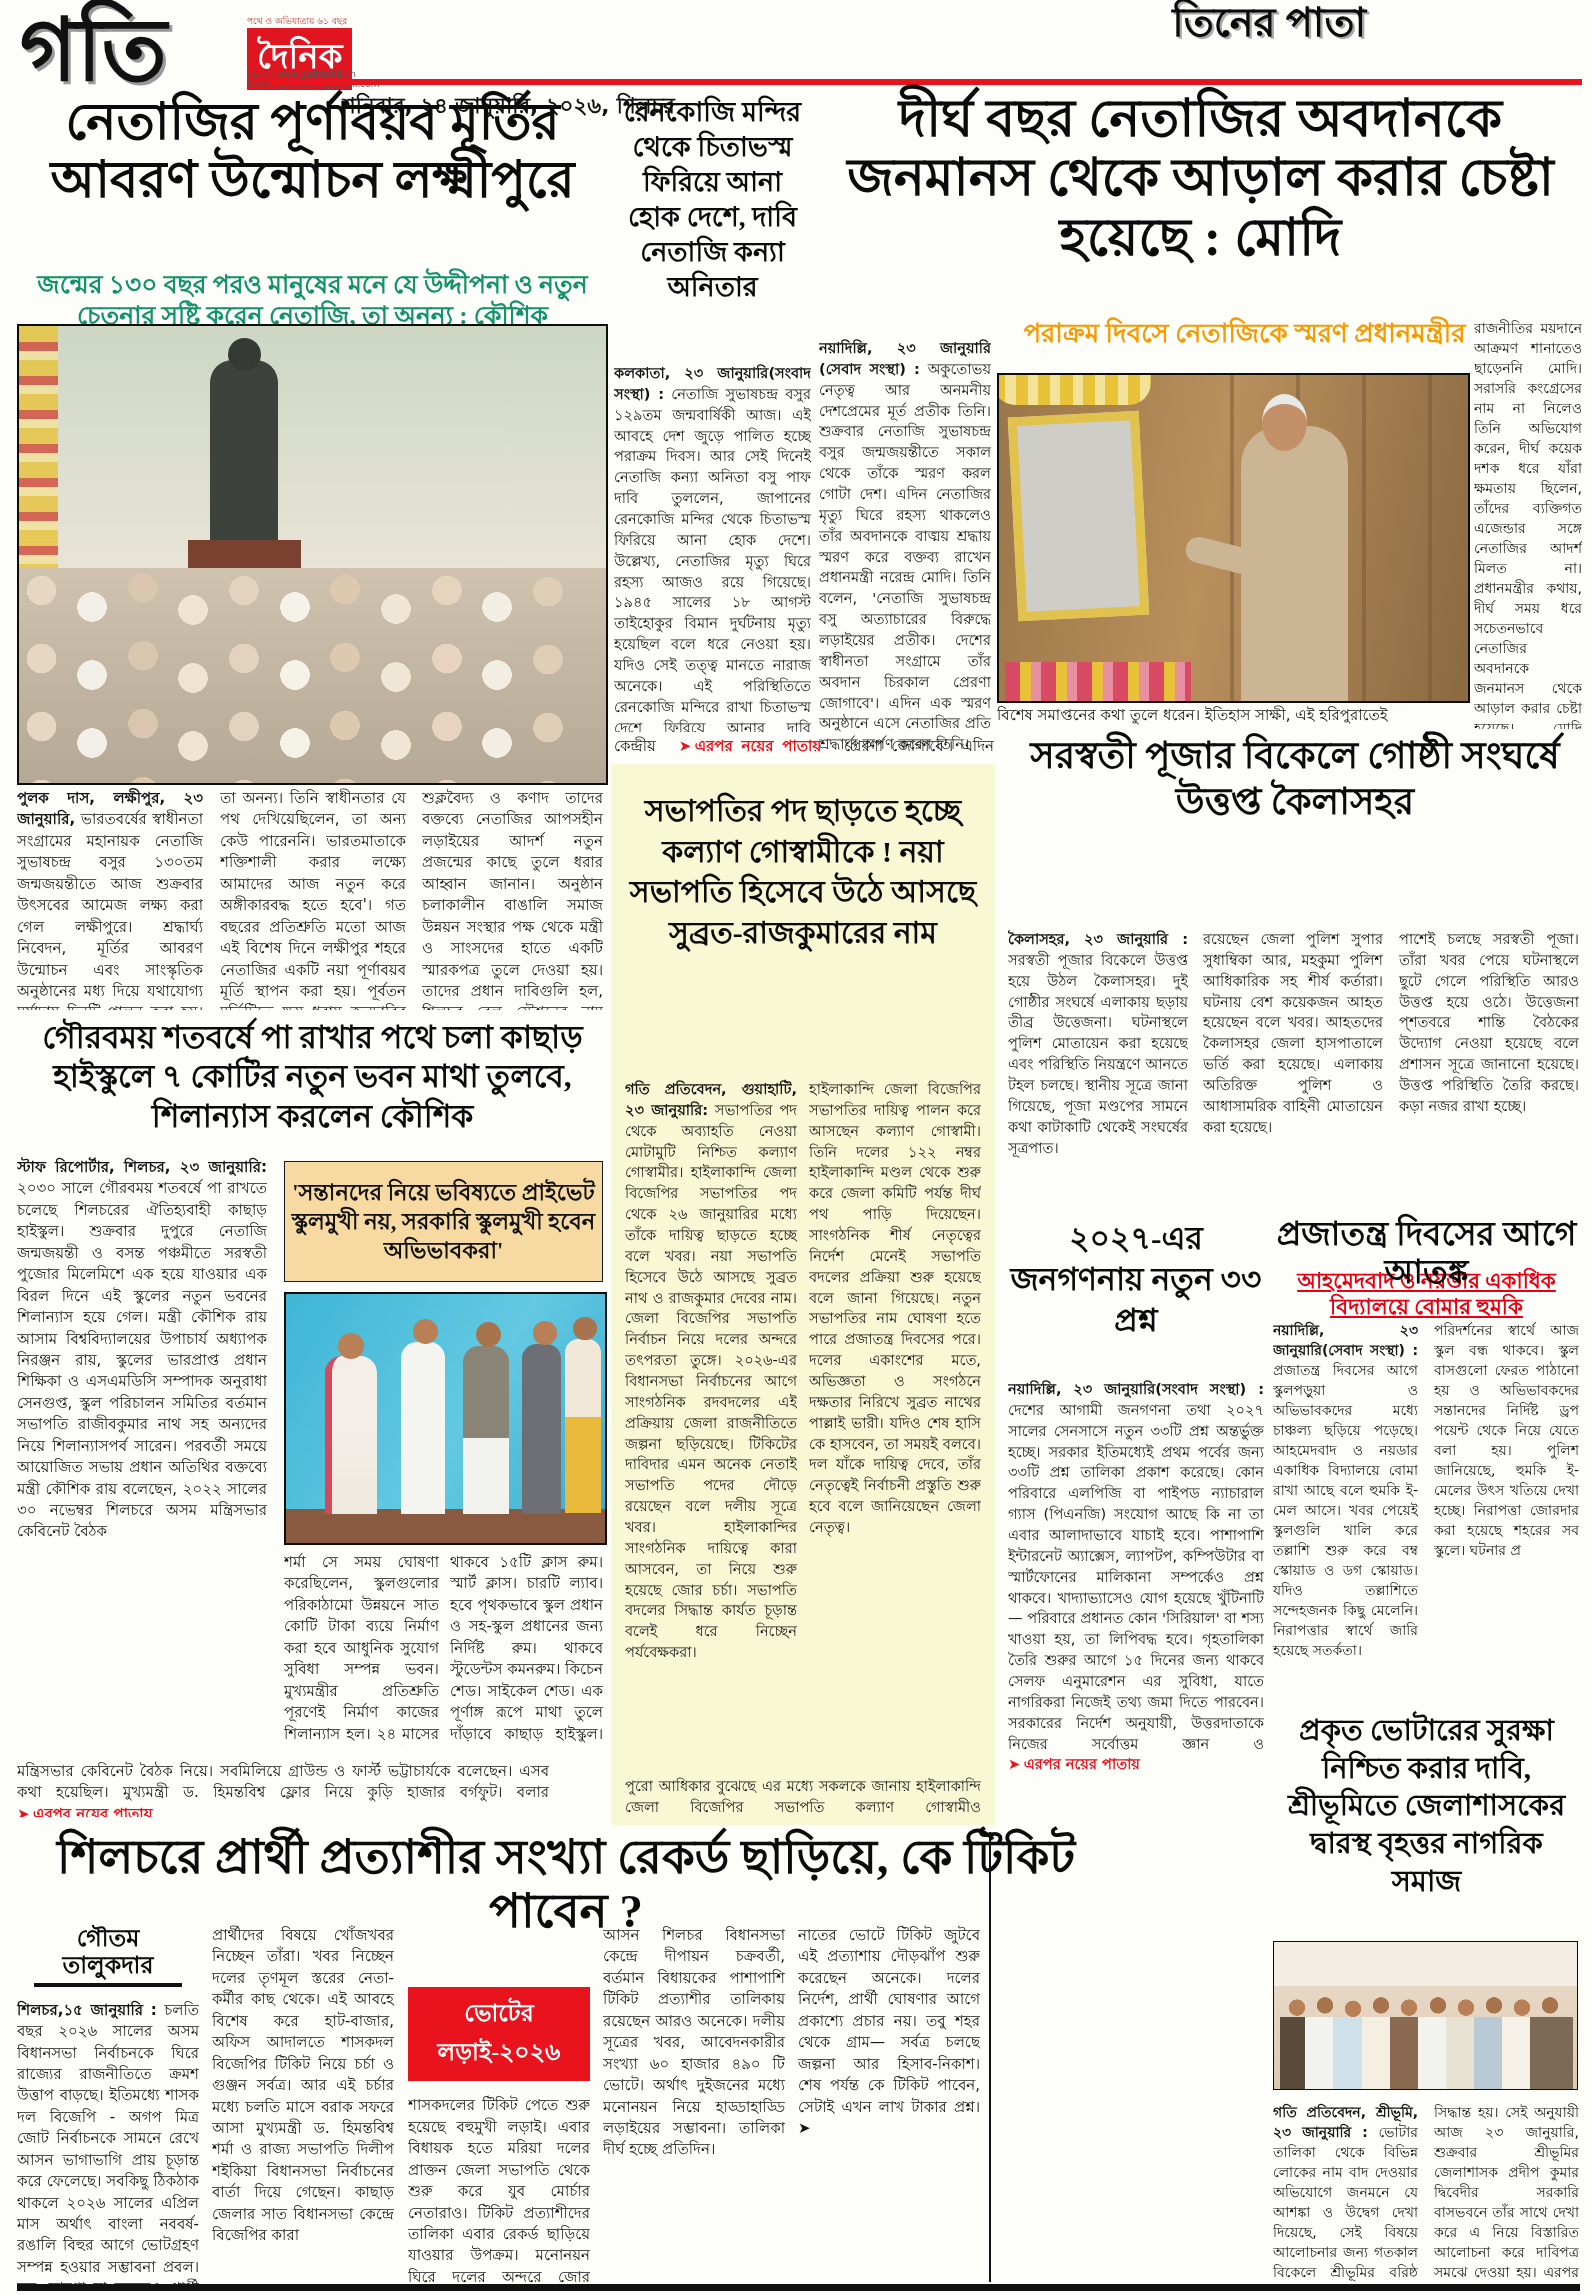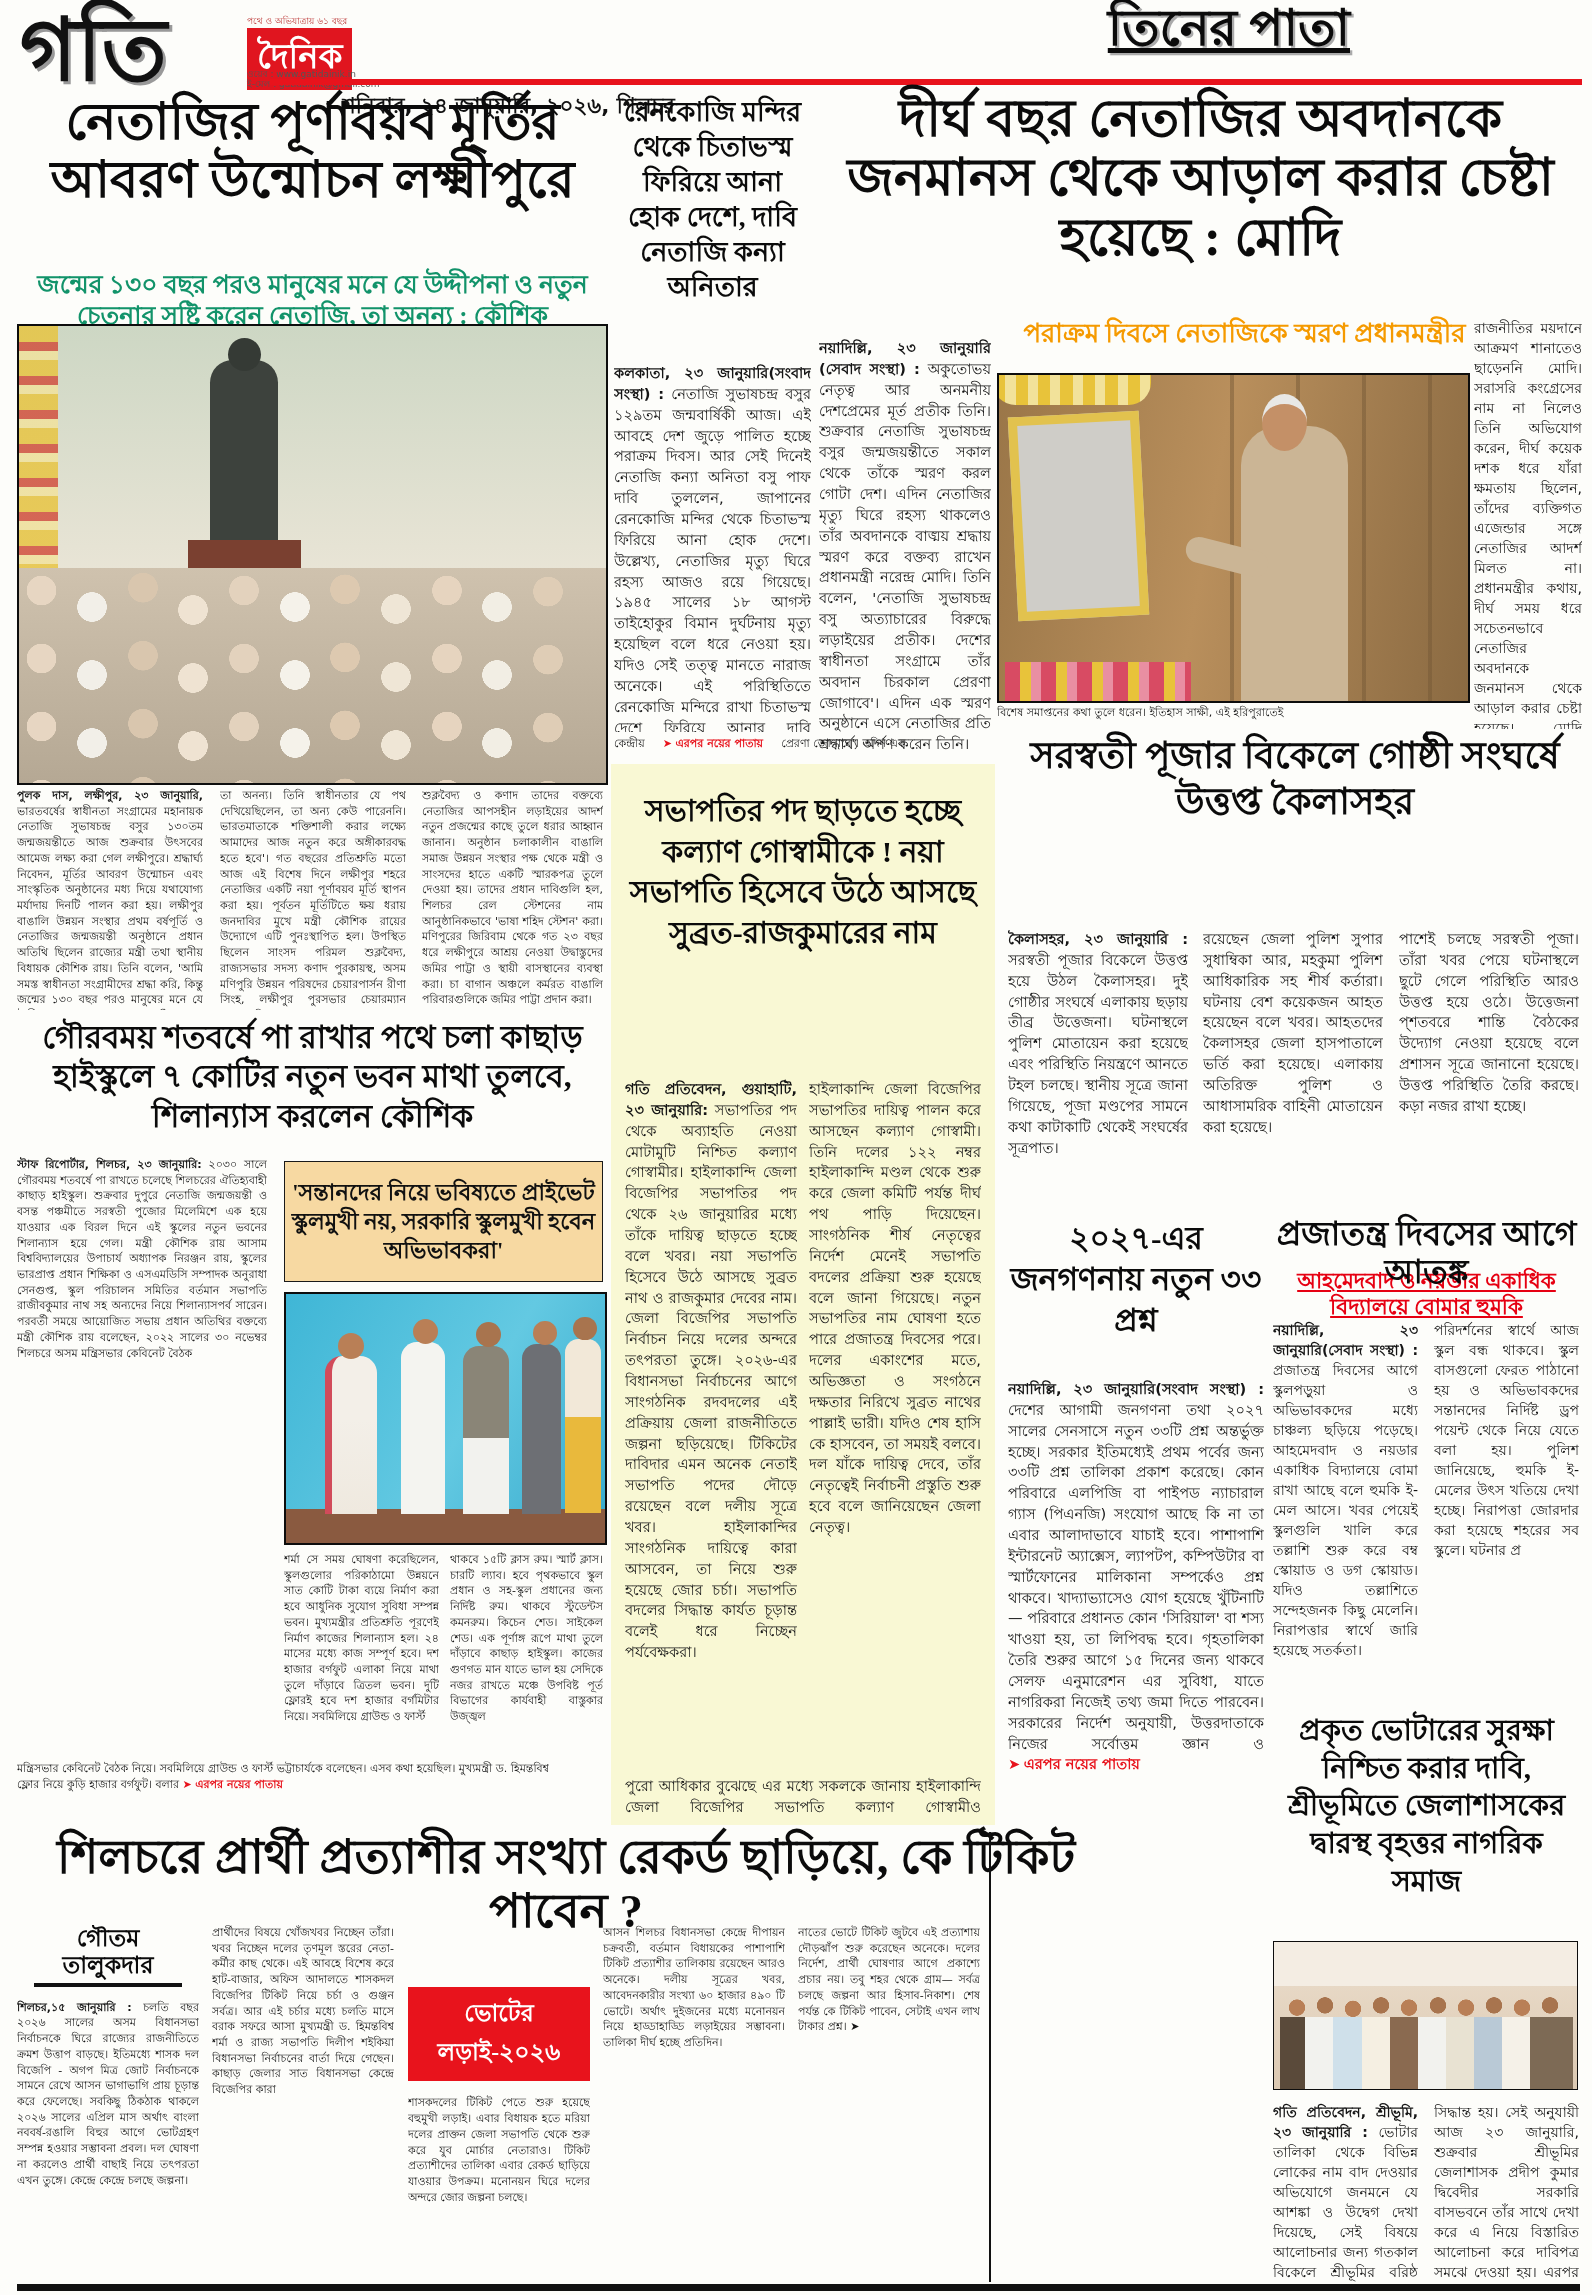--- a/index.html
+++ b/index.html
@@ -1,21 +1,21 @@
 <!DOCTYPE html>
 <html style="font-size:9px"><head>
 <meta charset="utf-8">
 <style>
   html,body{margin:0;padding:0;background:#888;}
   #page{position:relative;width:1592px;height:2295px;background:#fdfdfa;overflow:hidden;
         font-family:"DejaVu Sans",sans-serif;color:#111;}
   .abs{position:absolute;}
   .hl{font-family:"Liberation Serif","DejaVu Serif",serif;font-weight:bold;color:#0b0b0b;
       text-align:center;line-height:1.14;}
-  .body-t{font-size:11px;line-height:1.43;text-align:justify;color:#151515;}
+  .body-t{font-size:15px;line-height:1.43;text-align:justify;color:#151515;}
   .body-t b{font-weight:bold;}
   .cont{color:#e8131c;font-weight:bold;white-space:nowrap;}
   .cont .arr{font-style:normal;margin-right:3.4px;}
   .photo{border:2.3px solid #0d0d0d;overflow:hidden;}
   .fig{position:absolute;}
   .head{position:absolute;border-radius:50%;}
   .colrule{background:#111;}
   .redbar{background:#e8131c;}
   .quotebox{background:#f7d9a2;border:1.7px solid #1a1a1a;font-family:"Liberation Serif",serif;
             font-weight:bold;text-align:center;}
@@ -31,21 +31,21 @@
 
 <div id="page">
 
   <div class="abs" style="left:0;top:0;width:1384px;height:84px;">
     <div class="abs" style="left:19.7px;top:-17px;font-size:87px;font-weight:bold;font-family:'Liberation Serif',serif;text-shadow:2.8px 2.8px 0 #999;">গতি</div>
     <div class="abs tiny" style="left:247px;top:15.8px;width:124px;color:#b33;">পথে ও অভিযাত্রায় ৬১ বছর</div>
     <div class="abs" style="left:247px;top:28px;background:#e0151f;color:#fff;font-weight:bold;font-size:34px;padding:2.3px 10px;">দৈনিক</div>
     <div class="abs tiny" style="left:247px;top:69px;width:146px;">ওয়েব : www.gatidainik.in</div>
     <div class="abs tiny" style="left:247px;top:79px;width:146px;">ই-মেল : gatidainik@gmail.com</div>
     <div class="abs" style="left:343px;top:44px;font-size:21.4px;font-weight:bold;margin-top:45px;">শনিবার, ২৪ জানুয়ারি, ২০২৬, শিলচর</div>
-    <div class="abs hl" style="right:34px;top:0px;font-size:50px;text-shadow:2.3px 2.3px 0 #aaa;text-decoration:underline;">তিনের পাতা</div>
+    <div class="abs hl" style="right:18px;top:0px;font-size:40px;text-shadow:2.3px 2.3px 0 #aaa;">তিনের পাতা</div>
     <div class="abs redbar" style="left:270px;top:79px;width:1312px;height:5.6px;"></div>
   </div>
 
   <div class="abs hl" style="left:17px;top:93px;width:591px;font-size:51px;">নেতাজির পূর্ণাবয়ব মূর্তির আবরণ উন্মোচন লক্ষ্মীপুরে</div>
   <div class="abs hl green" style="left:17px;top:269px;width:591px;font-size:25px;line-height:1.25;color:#12936a;">জন্মের ১৩০ বছর পরও মানুষের মনে যে উদ্দীপনা ও নতুন চেতনার সৃষ্টি করেন নেতাজি, তা অনন্য : কৌশিক</div>
 
   <div class="abs photo" style="left:17px;top:324px;width:587px;height:457px;background:linear-gradient(#cdd7c4,#ece6d8 60%,#ded3c2);">
     <div class="fig" style="left:0;top:0;width:39px;height:100%;background:repeating-linear-gradient(180deg,#e8c33a 0 15.8px,#d14836 15.8px 25px,#f2e29a 25px 34px);opacity:.8;"></div>
     <div class="fig" style="left:191px;top:34px;width:68px;height:186px;background:#3d423d;border-radius:22.5px 22.5px 4.5px 4.5px;"></div>
     <div class="fig head" style="left:209px;top:12.4px;width:33px;height:33px;background:#353a35;"></div>

